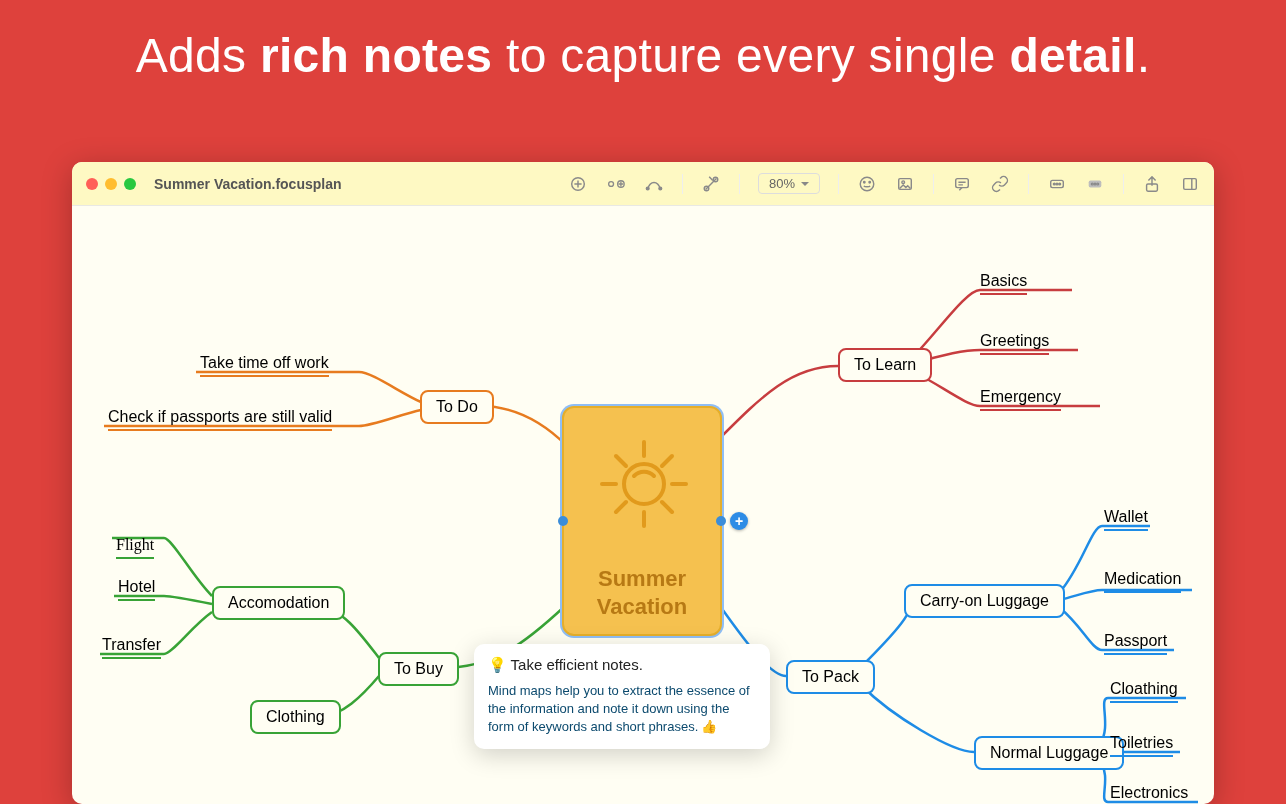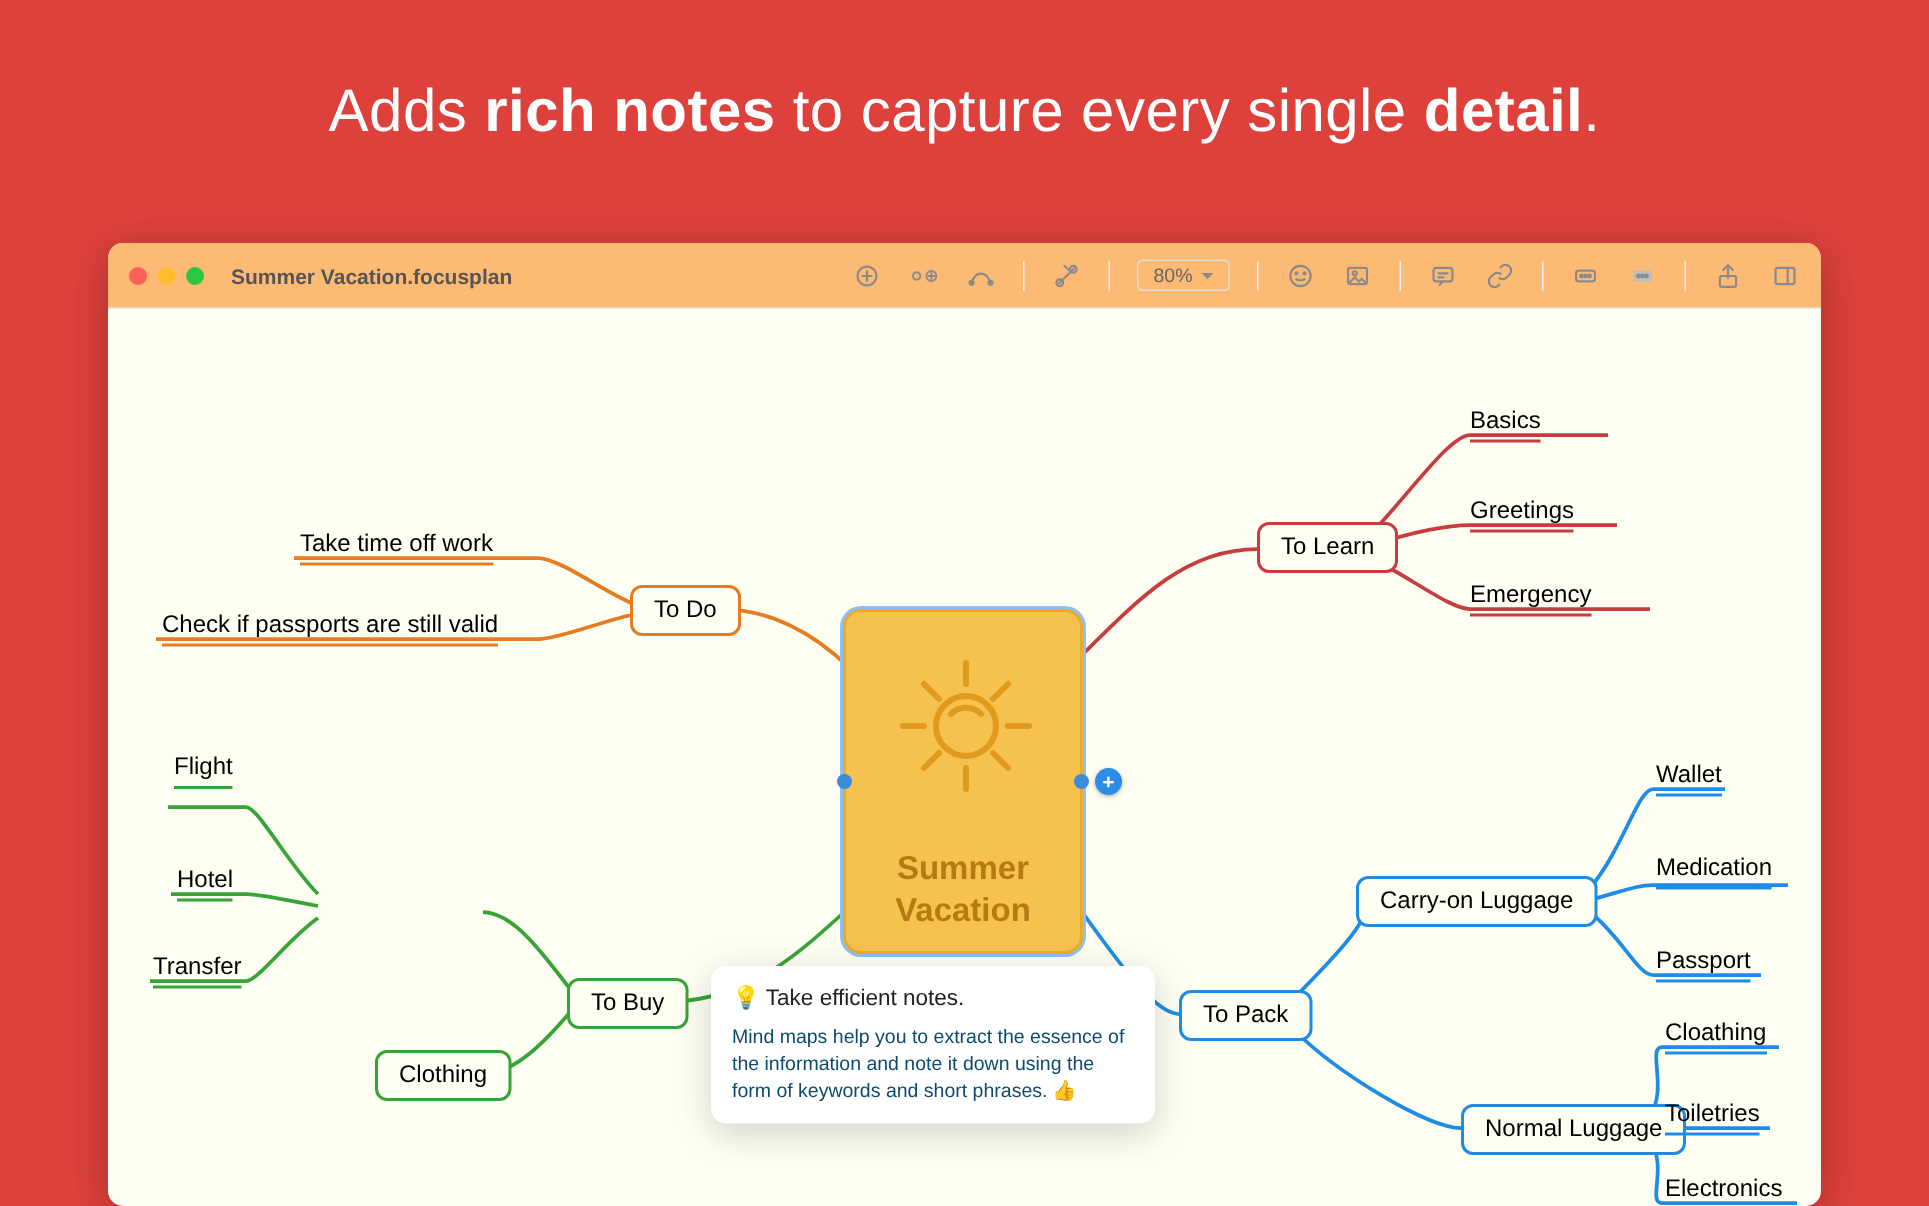--- a/index.html
+++ b/index.html
@@ -1,33 +1,33 @@
 <!DOCTYPE html>
 <html><head>
 <meta charset="utf-8">
 <style>
   * { box-sizing: border-box; margin: 0; padding: 0; }
   html, body { width: 1286px; height: 804px; font-family: -apple-system, Helvetica, Arial, sans-serif; }
   body { background: #de413c; overflow: hidden; position: relative; }
 
   .headline {
-    color: #fff; font-size: 40px; font-weight: 300;
-    text-align: center; padding-top: 52px; letter-spacing: .3px;
+    color: #fff; font-size: 48px; font-weight: 300;
+    text-align: center; padding-top: 28px; letter-spacing: .3px;
   }
   .headline b { font-weight: 600; }
 
   .window {
     position: absolute; left: 72px; top: 162px;
     width: 1142px; height: 642px;
     background: #fffef3; border-radius: 10px;
     box-shadow: 0 6px 30px rgba(0,0,0,.25);
     overflow: hidden;
   }
   .titlebar {
-    height: 44px; background: #fdba74; border-bottom: 1px solid #e9e9e4;
+    height: 44px; background: #fef9c3; border-bottom: 1px solid #e9e9e4;
     display: flex; align-items: center; padding: 0 14px; gap: 10px;
     color: #7a7a7a; font-size: 14px;
   }
   .traffic { display: flex; gap: 7px; }
   .dot { width: 12px; height: 12px; border-radius: 50%; }
   .dot.red { background: #ff5f57; } .dot.yellow { background: #ffbd2e; } .dot.green { background: #28c840; }
 
   .doc-title { font-weight: 600; color: #555; margin-left: 8px; }
 
   .toolbar { display: flex; align-items: center; gap: 18px; margin-left: auto; }
@@ -263,22 +263,23 @@
     <div class="node b-orange" style="left:348px; top:184px;">To Do</div>
     <div class="leaf u-orange" style="left:128px; top:148px;">Take time off work</div>
     <div class="leaf u-orange" style="left:36px;  top:202px;">Check if passports are still valid</div>
 
     <div class="node b-red" style="left:766px; top:142px;">To Learn</div>
     <div class="leaf u-red" style="left:908px; top:66px;">Basics</div>
     <div class="leaf u-red" style="left:908px; top:126px;">Greetings</div>
     <div class="leaf u-red" style="left:908px; top:182px;">Emergency</div>
 
     <div class="node b-green" style="left:306px; top:446px;">To Buy</div>
+    <div class="node b-green" style="left:140px; top:380px;">Accomodation</div>
     <div class="node b-green" style="left:178px; top:494px;">Clothing</div>
-    <div class="leaf u-green" style="left:44px; top:297px;">Flight</div>
+    <div class="leaf u-green" style="left:44px; top:330px;font-family:Liberation Serif, serif;">Flight</div>
     <div class="leaf u-green" style="left:46px; top:372px;">Hotel</div>
     <div class="leaf u-green" style="left:30px; top:430px;">Transfer</div>
 
     <div class="node b-blue" style="left:714px; top:454px;">To Pack</div>
     <div class="node b-blue" style="left:902px; top:530px;">Normal Luggage</div>
     <div class="node b-blue" style="left:832px; top:378px;">Carry-on Luggage</div>
     <div class="leaf u-blue" style="left:1032px; top:302px;">Wallet</div>
     <div class="leaf u-blue" style="left:1032px; top:364px;">Medication</div>
     <div class="leaf u-blue" style="left:1032px; top:426px;text-align:center;">Passport</div>
     <div class="leaf u-blue" style="left:1038px; top:474px;">Cloathing</div>

